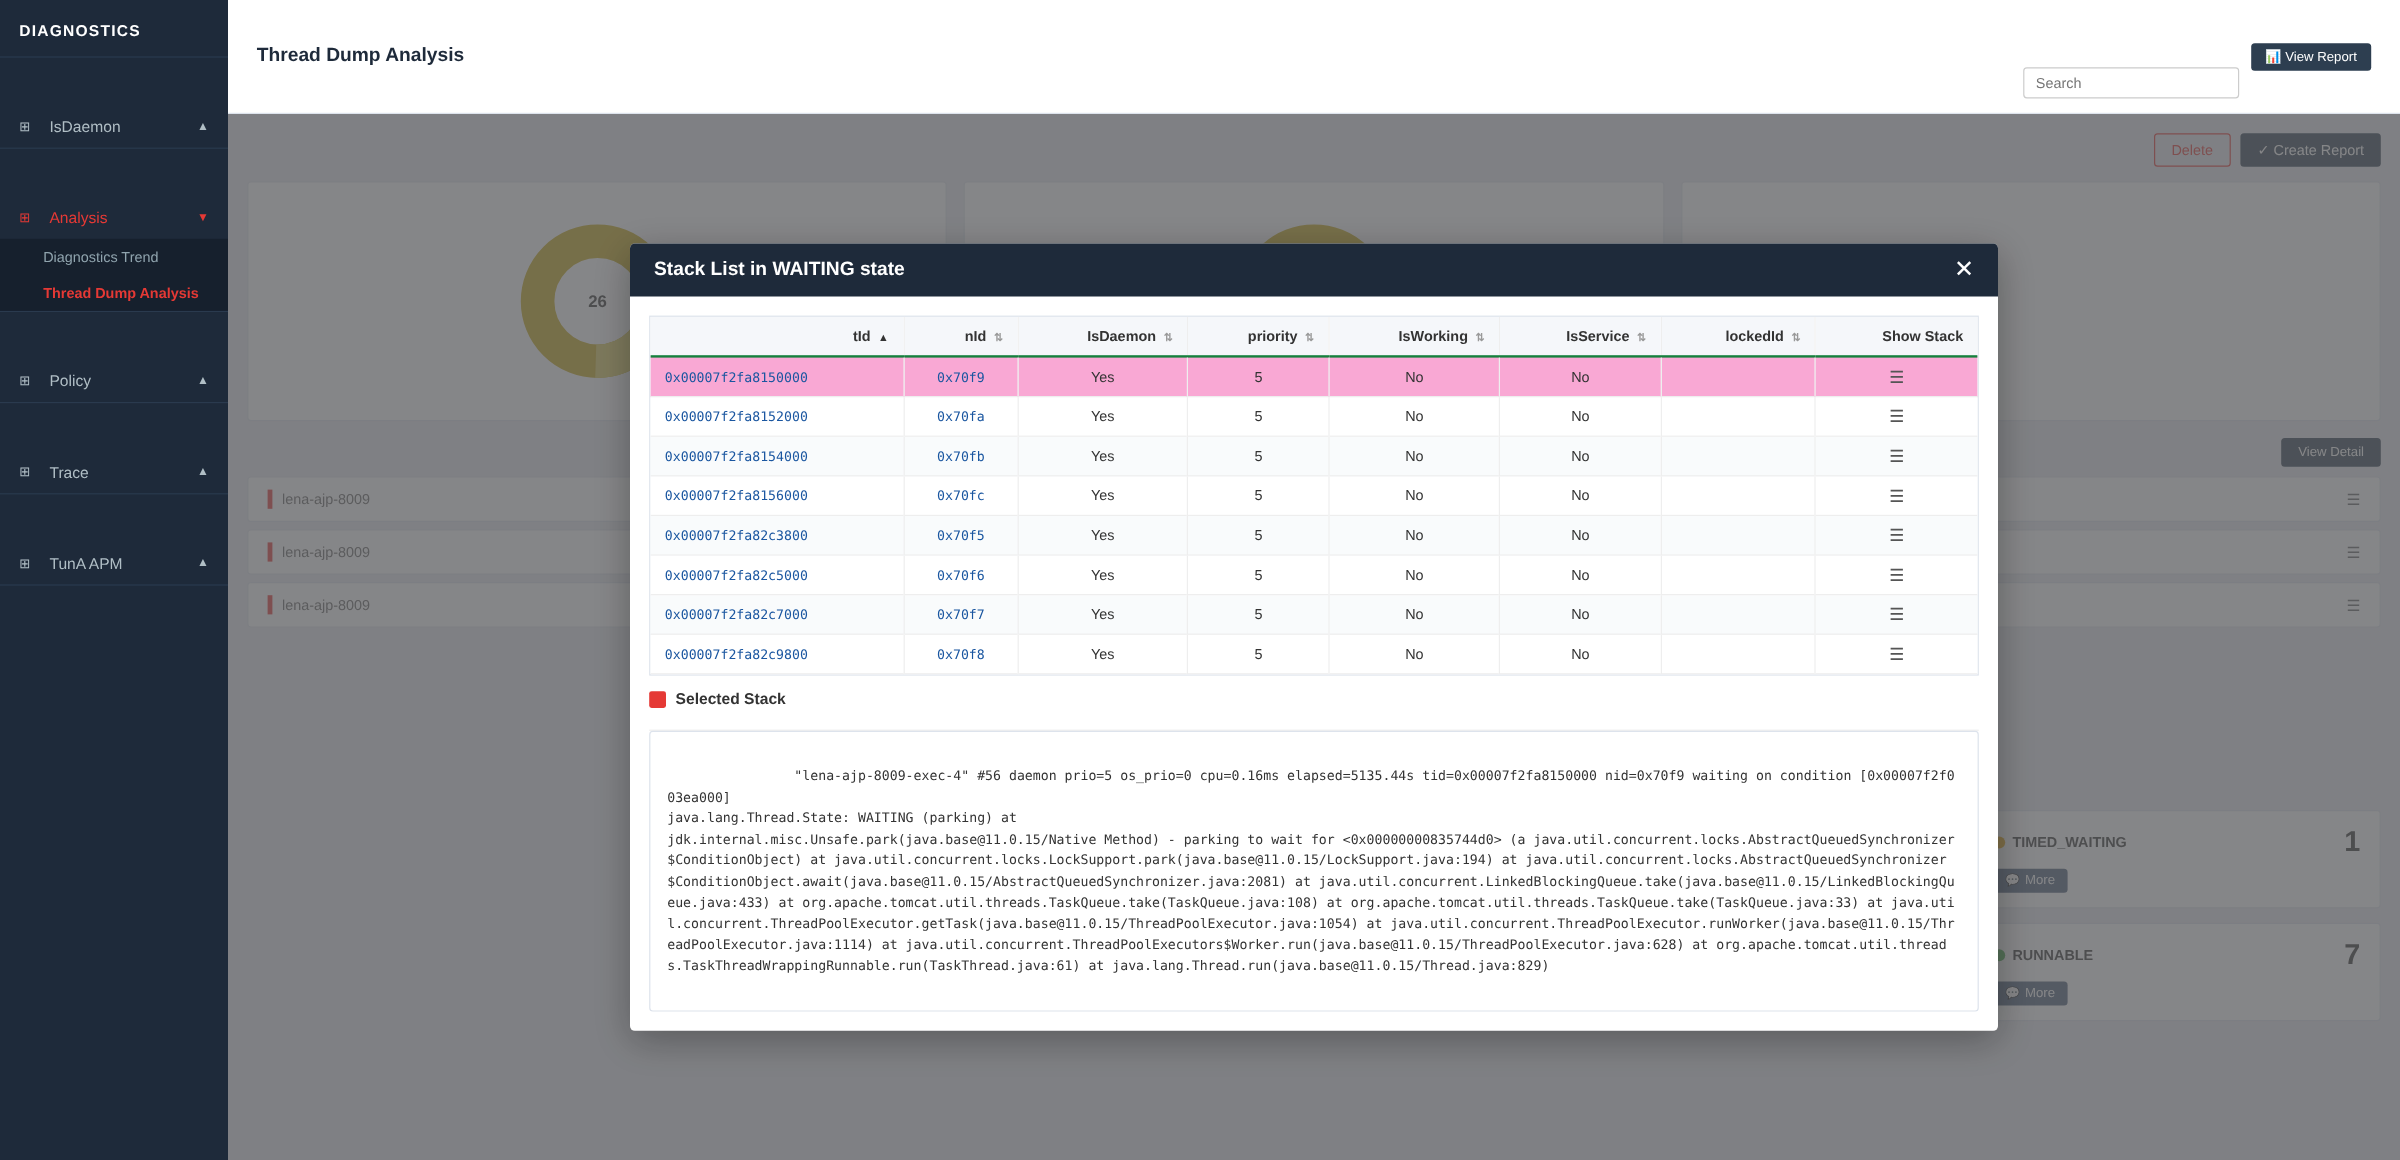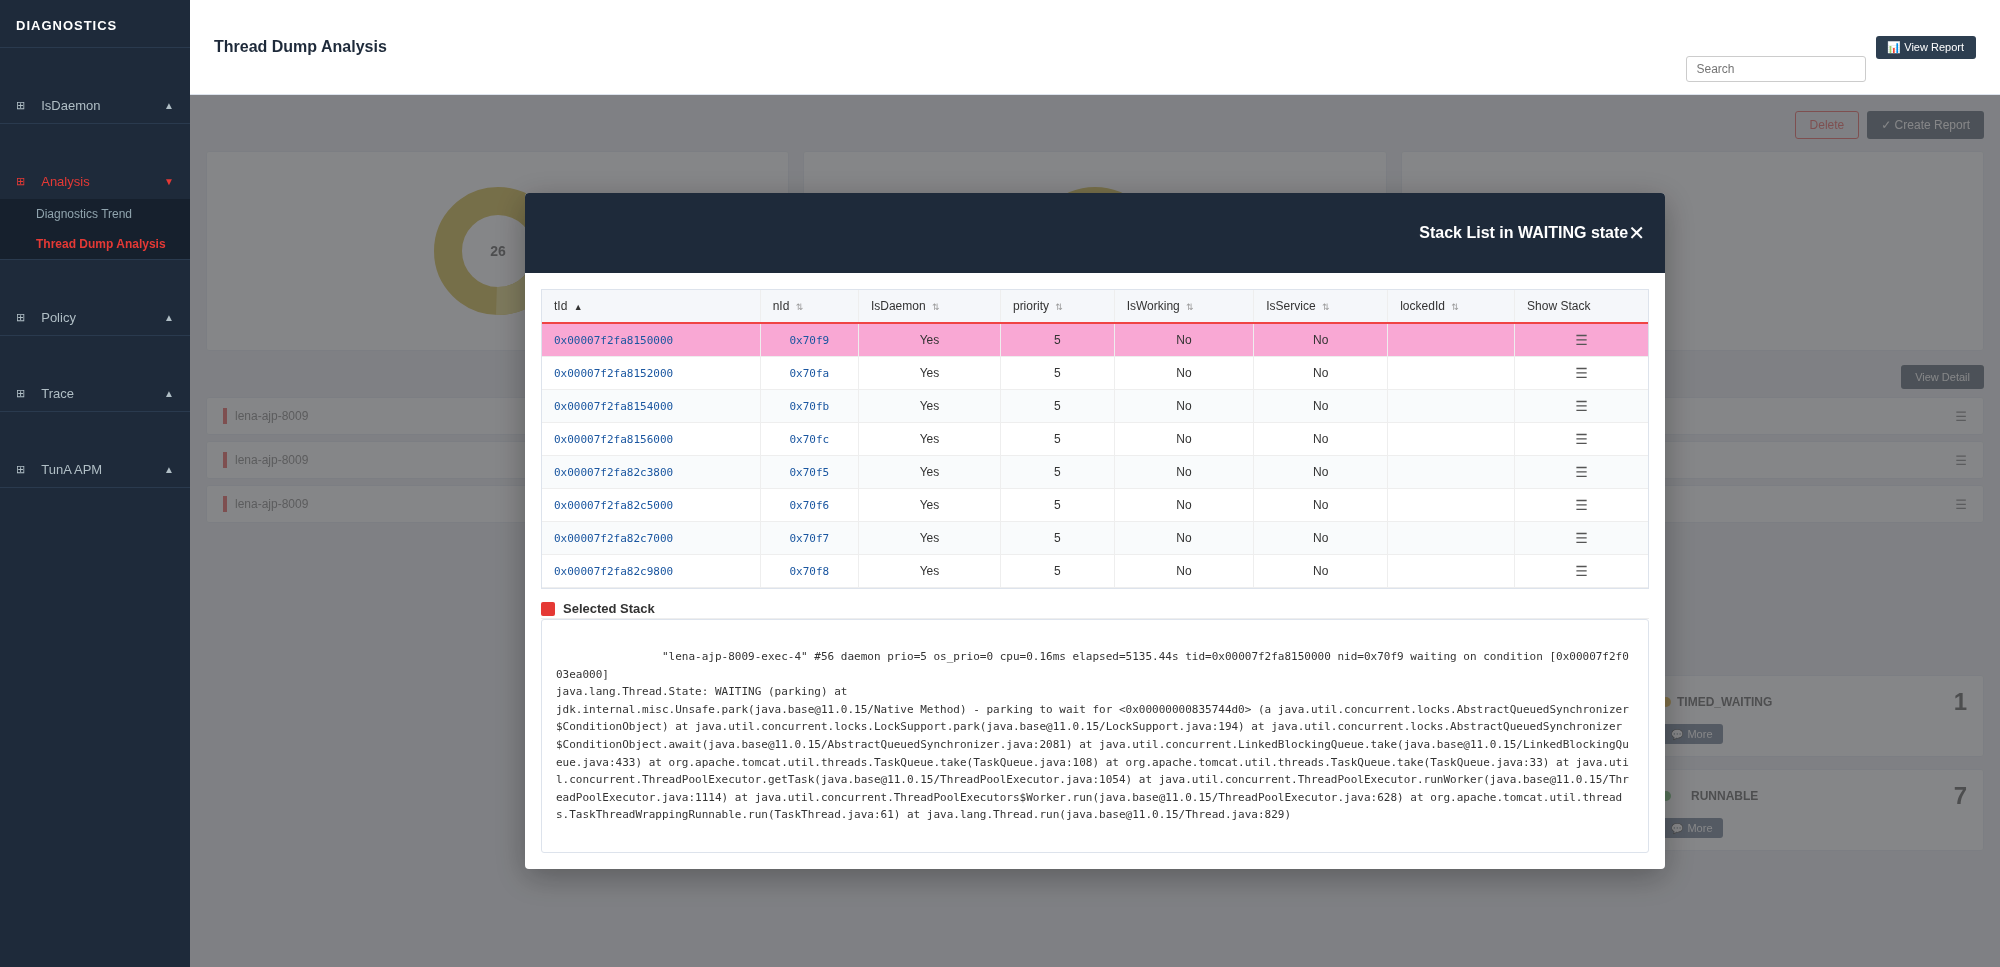--- a/index.html
+++ b/index.html
@@ -35,45 +35,45 @@
 
     
     .content { flex: 1; padding: 16px; overflow: auto; position: relative; }
     .more-btn { background: #4a5e7a; color: #fff; font-size: 11px; padding: 4px 10px; border-radius: 3px; border: none; cursor: pointer; display: flex; align-items: center; gap: 4px; }
 
     
     .overlay { position: absolute; top: 0; left: 0; right: 0; bottom: 0; background: rgba(0,0,0,0.45); z-index: 100; display: flex; align-items: center; justify-content: center; }
 
     
     .modal { background: #fff; border-radius: 4px; width: 1140px; max-height: 700px; display: flex; flex-direction: column; box-shadow: 0 8px 32px rgba(0,0,0,0.3); }
-    .modal-header { background: #1e2a3a; color: #fff; padding: 30px 20px; border-radius: 4px 4px 0 0; display: flex; align-items: center; justify-content: flex-end; }
+    .modal-header { background: #1e2a3a; color: #fff; padding: 12px 20px; border-radius: 4px 4px 0 0; display: flex; align-items: center; justify-content: space-between; }
     .modal-title { font-size: 16px; font-weight: 600; }
     .modal-close { background: none; border: none; color: #fff; font-size: 20px; cursor: pointer; line-height: 1; }
     .modal-body { flex: 1; overflow: hidden; display: flex; flex-direction: column; padding: 16px; gap: 12px; }
 
     
     .table-container { overflow-y: auto; border: 1px solid #dde3ec; max-height: 300px; }
     table { width: 100%; border-collapse: collapse; }
     table thead { background: #f5f7fa; position: sticky; top: 0; z-index: 1; }
-    table thead th { padding: 9px 12px; text-align: left; font-size: 12px; font-weight: 400; color: #333; border-bottom: 2px solid #ef4444; border-right: 1px solid #eee; white-space: nowrap; }
+    table thead th { padding: 9px 12px; text-align: right; font-size: 12px; font-weight: 700; color: #333; border-bottom: 2px solid #15803d; border-right: 1px solid #eee; white-space: nowrap; }
     table thead th:last-child { border-right: none; }
     table tbody tr { border-bottom: 1px solid #eee; }
     table tbody tr:nth-child(odd) { background: #f9fbfc; }
     table tbody tr:nth-child(even) { background: #fff; }
     table tbody tr.selected { background: #f9a8d4; }
     table tbody td { padding: 8px 12px; text-align: center; font-size: 12px; color: #333; border-right: 1px solid #eee; }
     table tbody td:last-child { border-right: none; }
     .tid-col { text-align: left !important; font-family: monospace; font-size: 11px; color: #1a56a0; }
     .nid-col { font-family: monospace; font-size: 11px; color: #1a56a0; }
     .stack-icon { color: #555; cursor: pointer; font-size: 14px; }
     .sort-arrow { font-size: 9px; margin-left: 3px; color: #999; }
     .sort-active { color: #333; }
 
     
-    .selected-stack-header { display: flex; align-items: center; gap: 8px; font-size: 13px; font-weight: 600; color: #333; padding-bottom: 2px; border-bottom: 1px solid #eee; }
+    .selected-stack-header { display: flex; align-items: center; gap: 8px; font-size: 13px; font-weight: 600; color: #333; padding-bottom: 18px; border-bottom: 1px solid #eee; }
     .red-square { width: 14px; height: 14px; background: #e53935; border-radius: 2px; flex-shrink: 0; }
     .stack-trace-area { background: #fff; border: 1px solid #dde3ec; border-radius: 3px; padding: 10px 14px; font-family: monospace; font-size: 11px; color: #333; line-height: 1.6; overflow-y: auto; max-height: 240px; white-space: pre-wrap; word-break: break-all; }
 
     .list-icon { font-size: 14px; color: #555; }
 
     
     ::-webkit-scrollbar { width: 6px; height: 6px; }
     ::-webkit-scrollbar-track { background: #f0f2f5; }
     ::-webkit-scrollbar-thumb { background: #bbb; border-radius: 3px; }
   </style>
@@ -216,21 +216,21 @@
               <span style="font-size:24px;font-weight:700;color:#333;">1</span>
             </div>
             <button class="more-btn">
               <span style="font-size:10px;">💬</span>
               <span>More</span>
             </button>
           </div>
 
           <div style="background:#fff;border:1px solid #dde3ec;border-radius:3px;padding:12px 16px;">
             <div style="display:flex;align-items:center;justify-content:space-between;margin-bottom:8px;">
-              <div style="display:flex;align-items:center;gap:20px;">
+              <div style="display:flex;align-items:center;gap:6px;">
                 <span style="width:10px;height:10px;border-radius:50%;background:#4caf50;display:inline-block;"></span>
                 <span style="font-size:12px;font-weight:700;color:#333;">RUNNABLE</span>
               </div>
               <span style="font-size:24px;font-weight:700;color:#333;">7</span>
             </div>
             <button class="more-btn">
               <span style="font-size:10px;">💬</span>
               <span>More</span>
             </button>
           </div>

